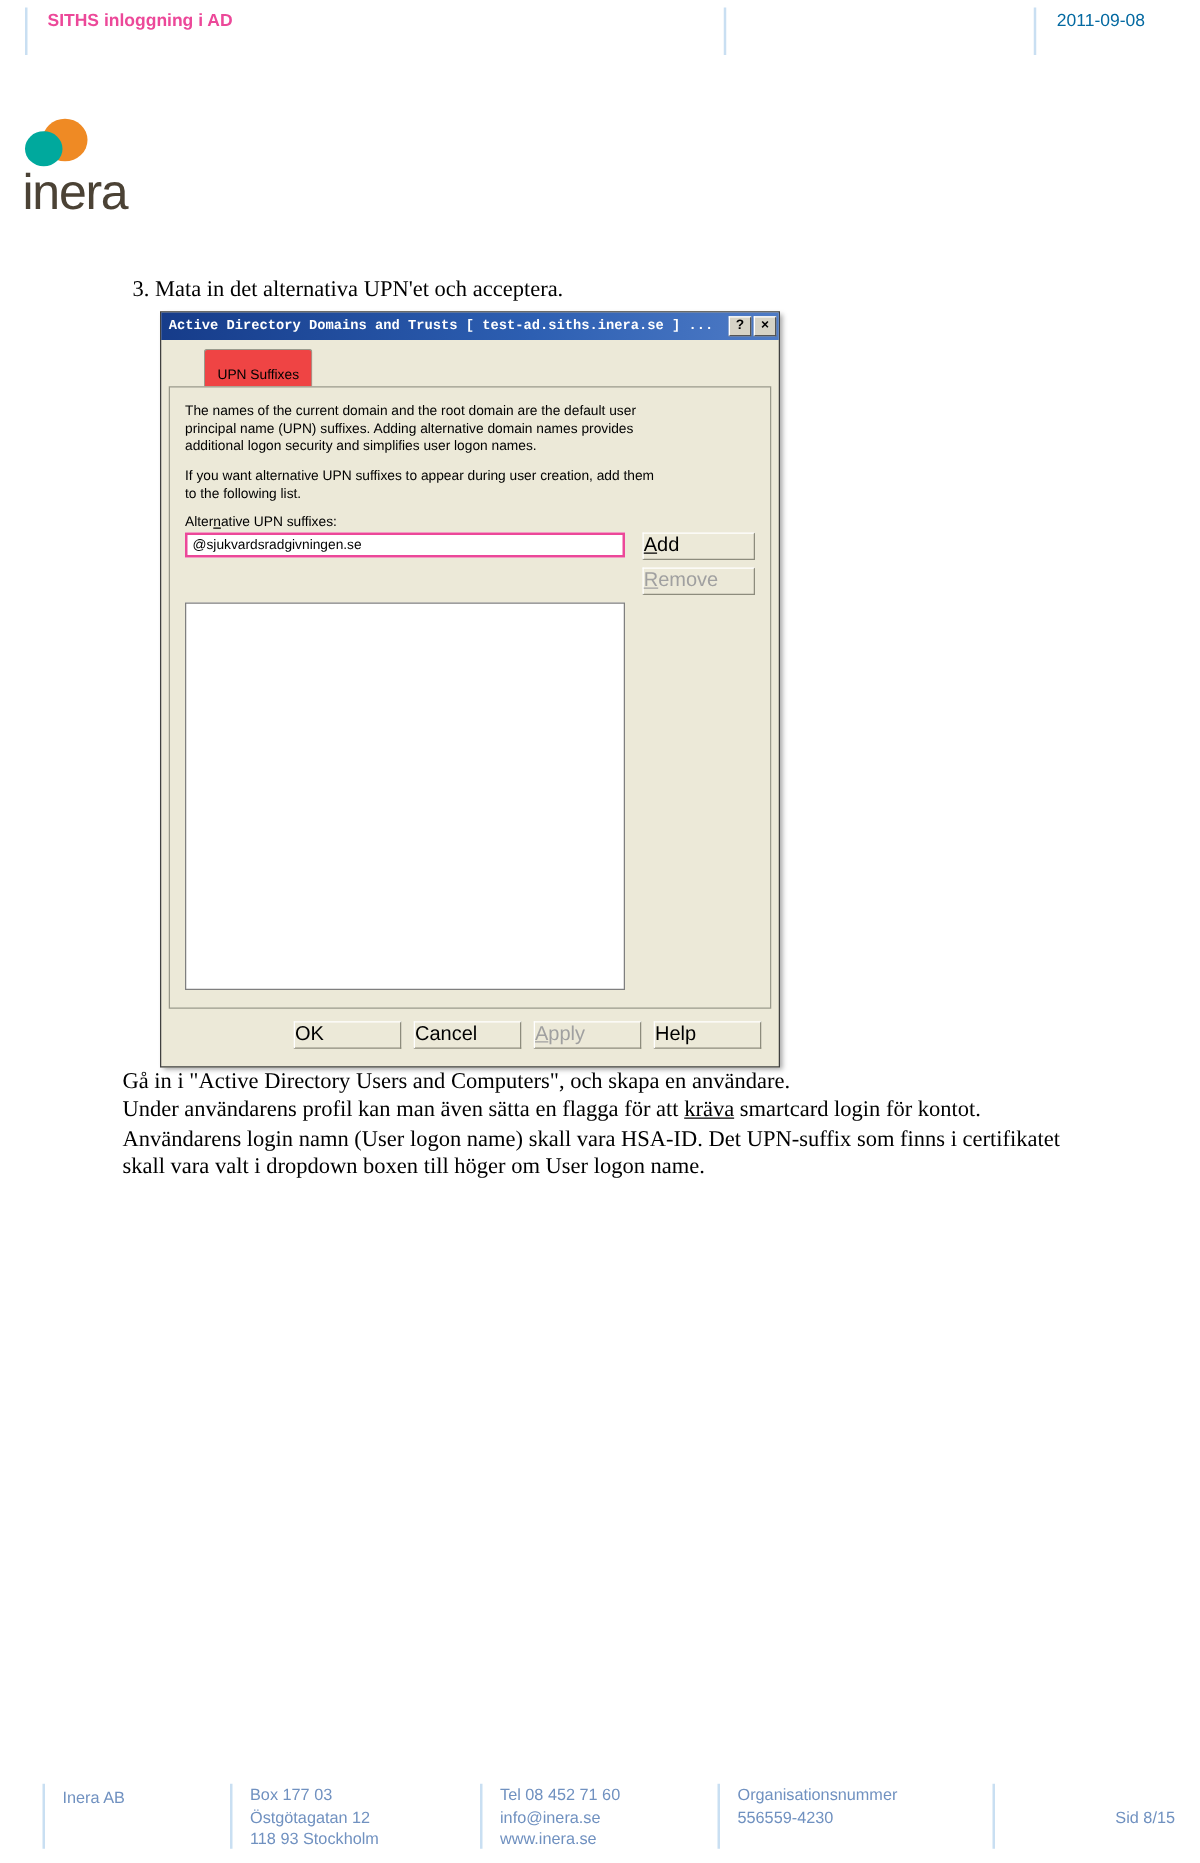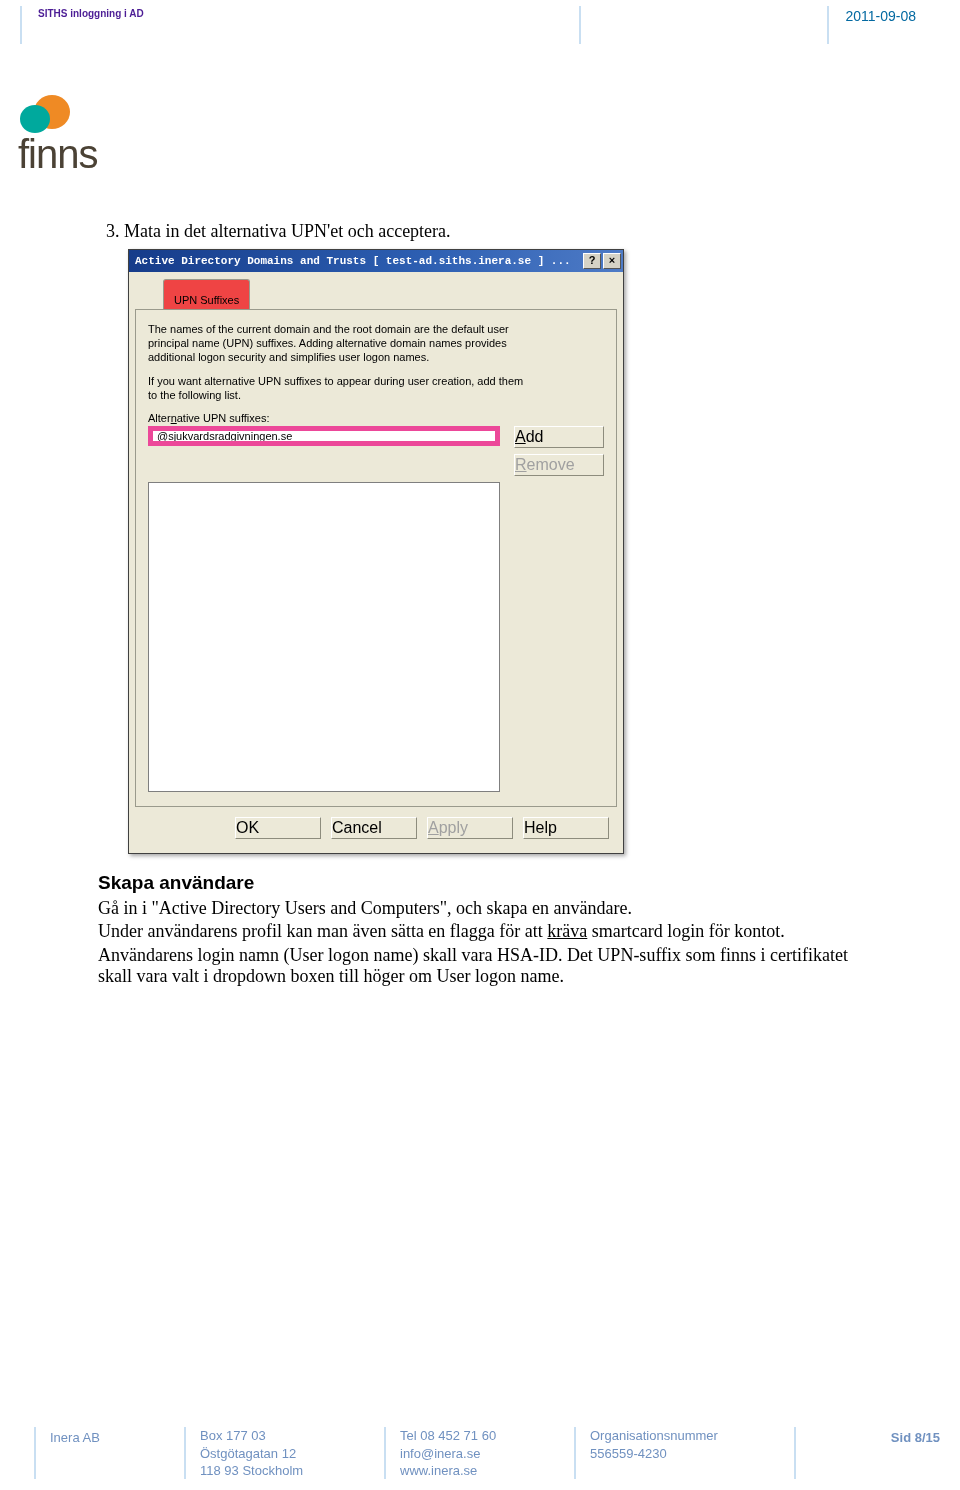--- a/index.html
+++ b/index.html
@@ -19,23 +19,23 @@
     align-items: flex-start;
     padding: 6px 20px 0 20px;
   }
   .header-line {
     width: 2px;
     background: #c9dff2;
     height: 38px;
     margin: 0 16px 0 0;
   }
   .header-title {
-    color: #4c1d95;
-    font-family: Arial, Helvetica, sans-serif;
-    font-size: 10px;
+    color: #ec4899;
+    font-family: Arial, Helvetica, sans-serif;
+    font-size: 14px;
     font-weight: bold;
     flex: 0 0 auto;
     padding-top: 2px;
   }
   .header-gap { flex: 1; }
   .header-line2 {
     width: 2px;
     background: #c9dff2;
     height: 38px;
     margin: 0 16px;
@@ -144,21 +144,21 @@
   }
   .label {
     font-size: 11px;
     margin: 8px 0 2px 0;
   }
 
   .row { display: flex; align-items: flex-start; }
   .upn-input {
     width: 352px;
     height: 20px;
-    border: 5px solid #ec4899;
+    border: 2px solid #ec4899;
     background: #fff;
     padding: 2px 4px;
     font-family: Tahoma, Arial, sans-serif;
     font-size: 11px;
   }
   .btn-col {
     margin-left: 14px;
     display: flex;
     flex-direction: column;
     gap: 6px;
@@ -230,42 +230,42 @@
   .f-col {
     display: flex;
     flex-direction: column;
     line-height: 1.35;
     min-width: 10px;
   }
   .f-col.company { min-width: 120px; padding-top:2px;}
   .f-col.box { min-width: 170px; }
   .f-col.tel { min-width: 160px; }
   .f-col.org { min-width: 190px; }
-  .f-col.page { margin-left: auto; font-weight: bold; padding-top:2px;}
+  .f-col.page { margin-left: auto; font-weight: normal; padding-top:2px;margin-top:16px;}
 </style>
 </head>
 <body>
 
 <div class="header-row">
   <div class="header-line"></div>
   <div class="header-title">SITHS inloggning i AD</div>
   <div class="header-gap"></div>
   <div class="header-line2"></div>
   <div class="header-line2" style="margin-left:230px"></div>
   <div class="header-date">2011-09-08</div>
 </div>
 
 <div class="logo-block">
   <span class="logo-icon">
     <svg width="54" height="42" viewBox="0 0 54 42">
       <ellipse cx="34" cy="18" rx="18" ry="17" fill="#ef8a24"></ellipse>
       <ellipse cx="17" cy="25" rx="15" ry="14" fill="#00a99d"></ellipse>
     </svg>
   </span>
-  <div class="logo-text">finns</div>
+  <div class="logo-text">inera</div>
 </div>
 
 <div class="content">
   <p class="para1">3.  Mata in det alternativa UPN'et och acceptera.</p>
 
   <div class="dialog">
     <div class="titlebar">
       <span class="t-title">Active Directory Domains and Trusts [ test-ad.siths.inera.se ] ...</span>
       <div class="tb-btn">?</div>
       <div class="tb-btn">×</div>
@@ -288,21 +288,20 @@
       <div class="listbox"></div>
     </div>
     <div class="dlg-buttons">
       <div class="win-btn">OK</div>
       <div class="win-btn">Cancel</div>
       <div class="win-btn disabled"><u>A</u>pply</div>
       <div class="win-btn">Help</div>
     </div>
   </div>
 
-  <div class="h2">Skapa användare</div>
   <p class="body-p">Gå in i "Active Directory Users and Computers", och skapa en användare.</p>
   <p class="body-p">
     <span>Under användarens profil kan man även sätta en flagga för att </span><u>kräva</u><span> smartcard login för kontot.</span>
   </p>
   <p class="body-p">Användarens login namn (User logon name) skall vara HSA-ID. Det UPN-suffix som finns i certifikatet skall vara valt i dropdown boxen till höger om User logon name.</p>
 </div>
 
 <div class="footer">
   <div class="f-sep"></div>
   <div class="f-col company">Inera AB</div>

